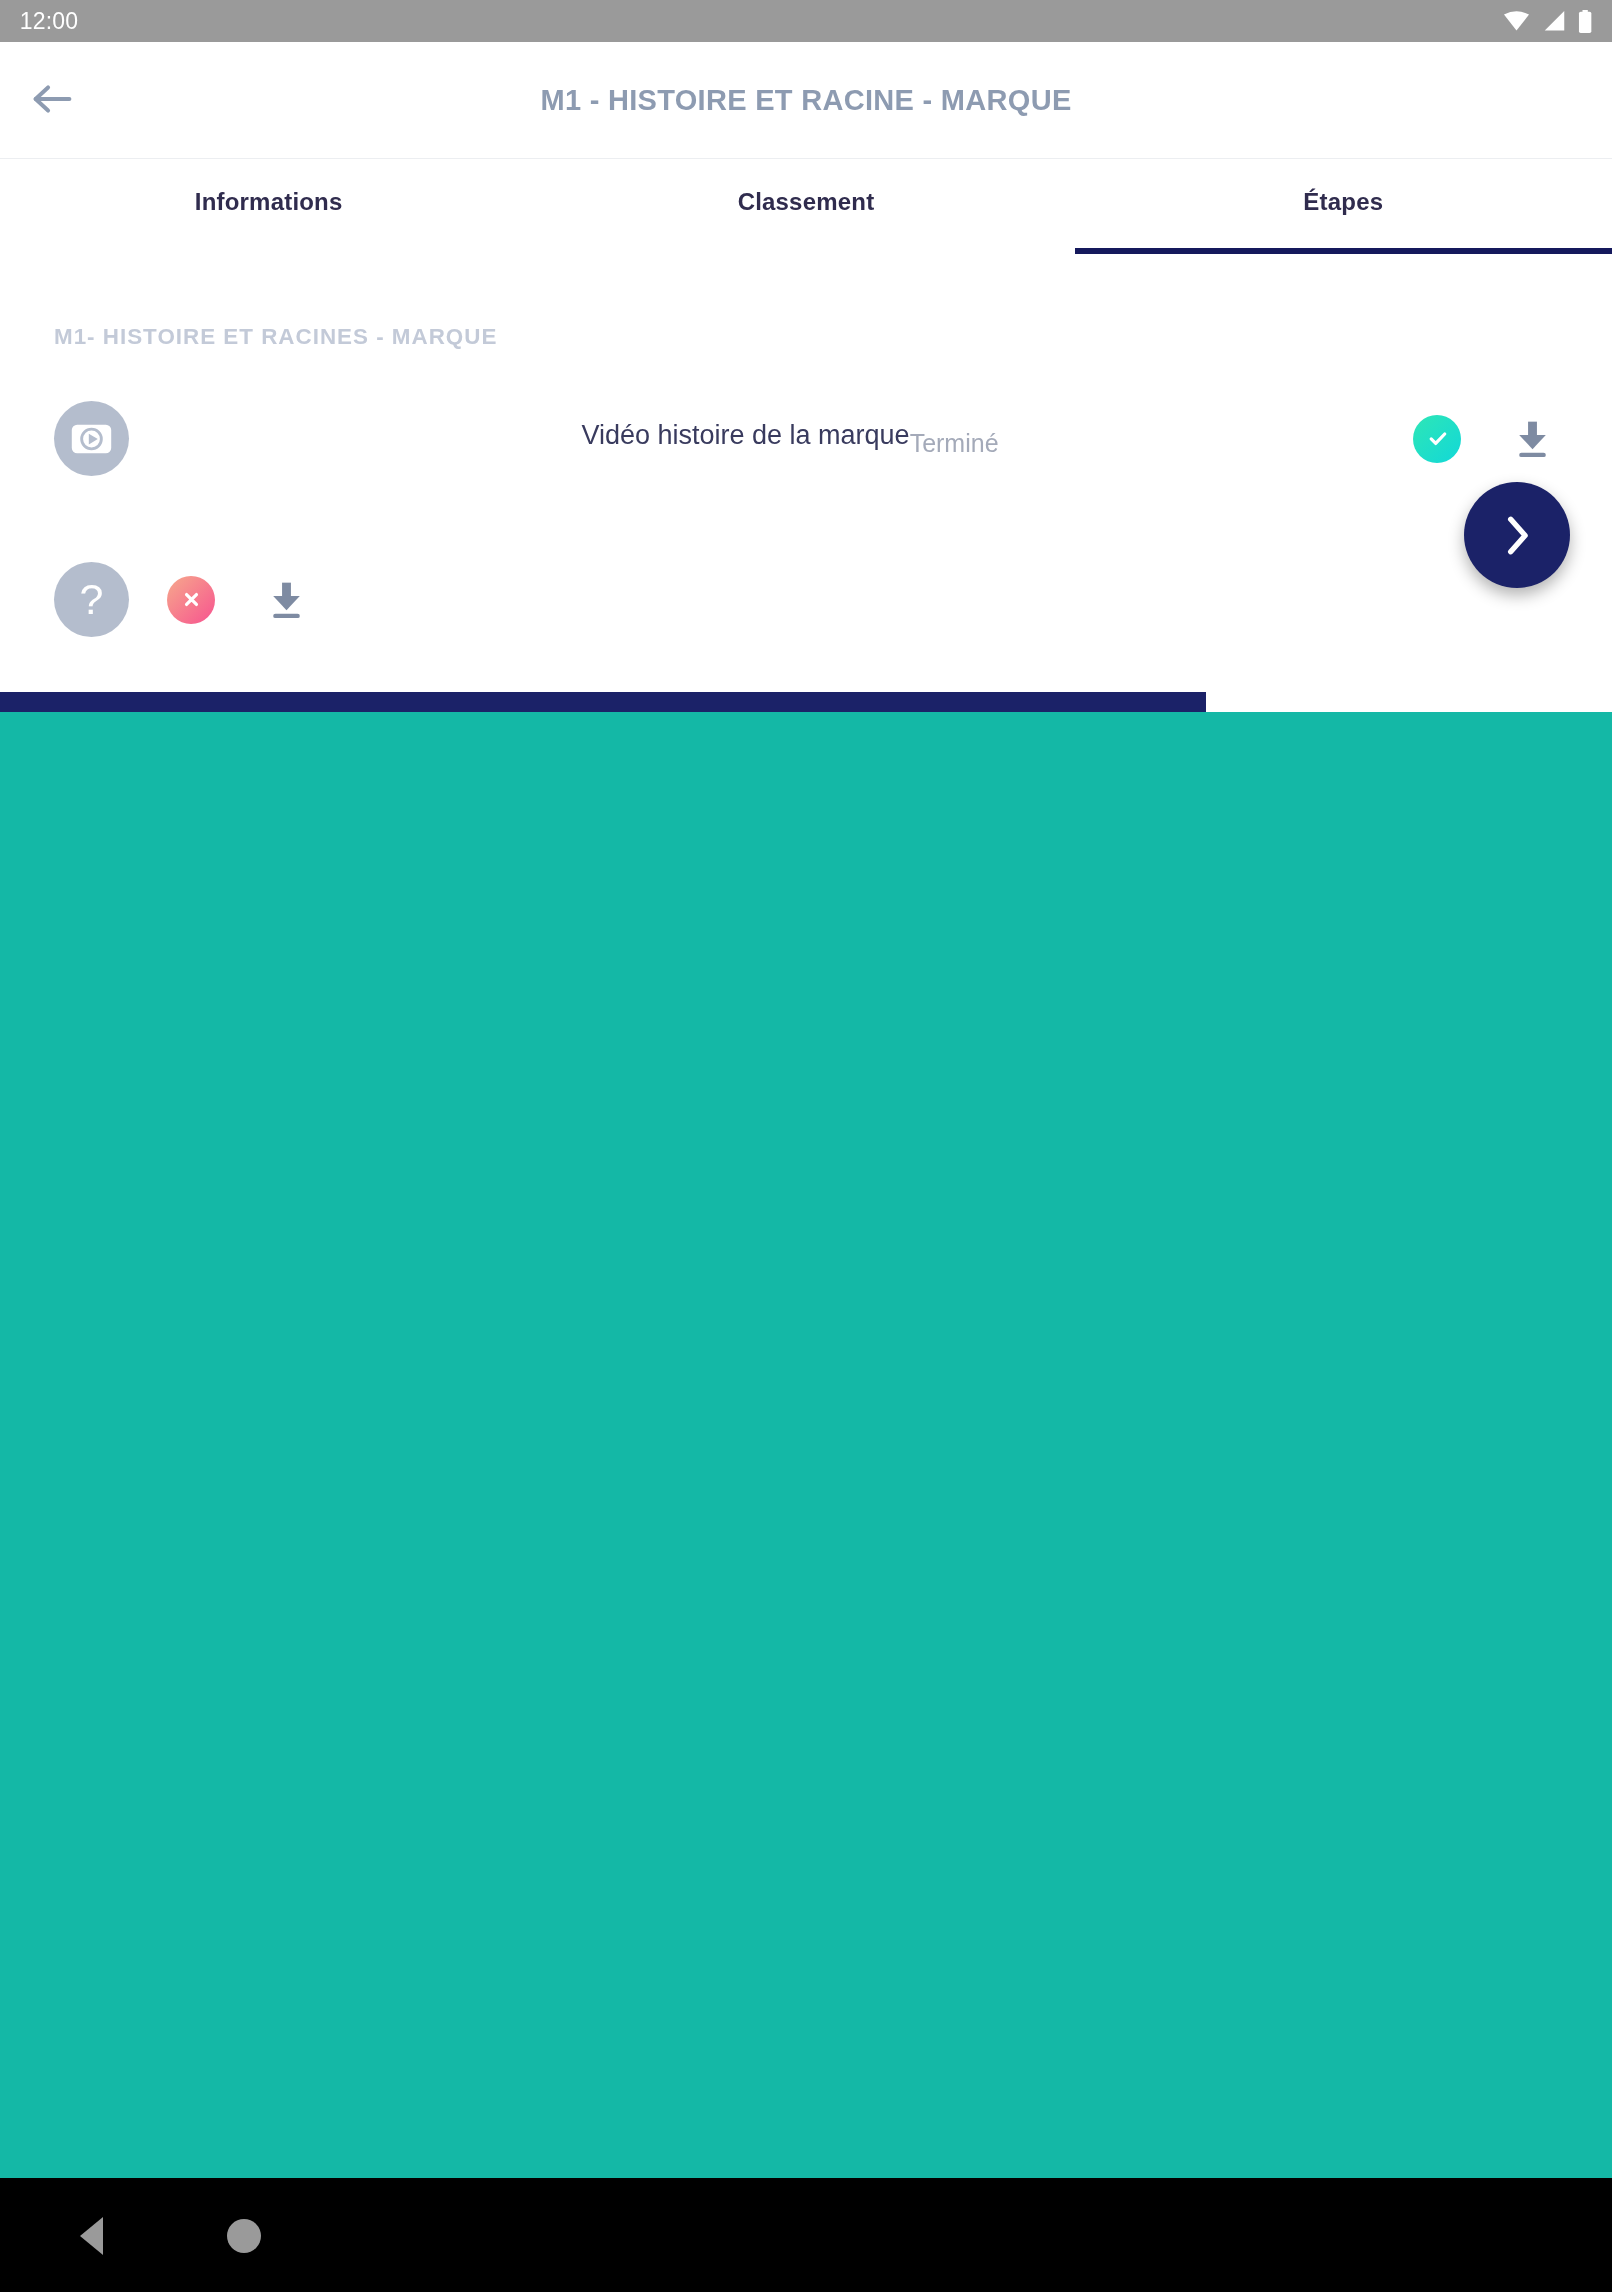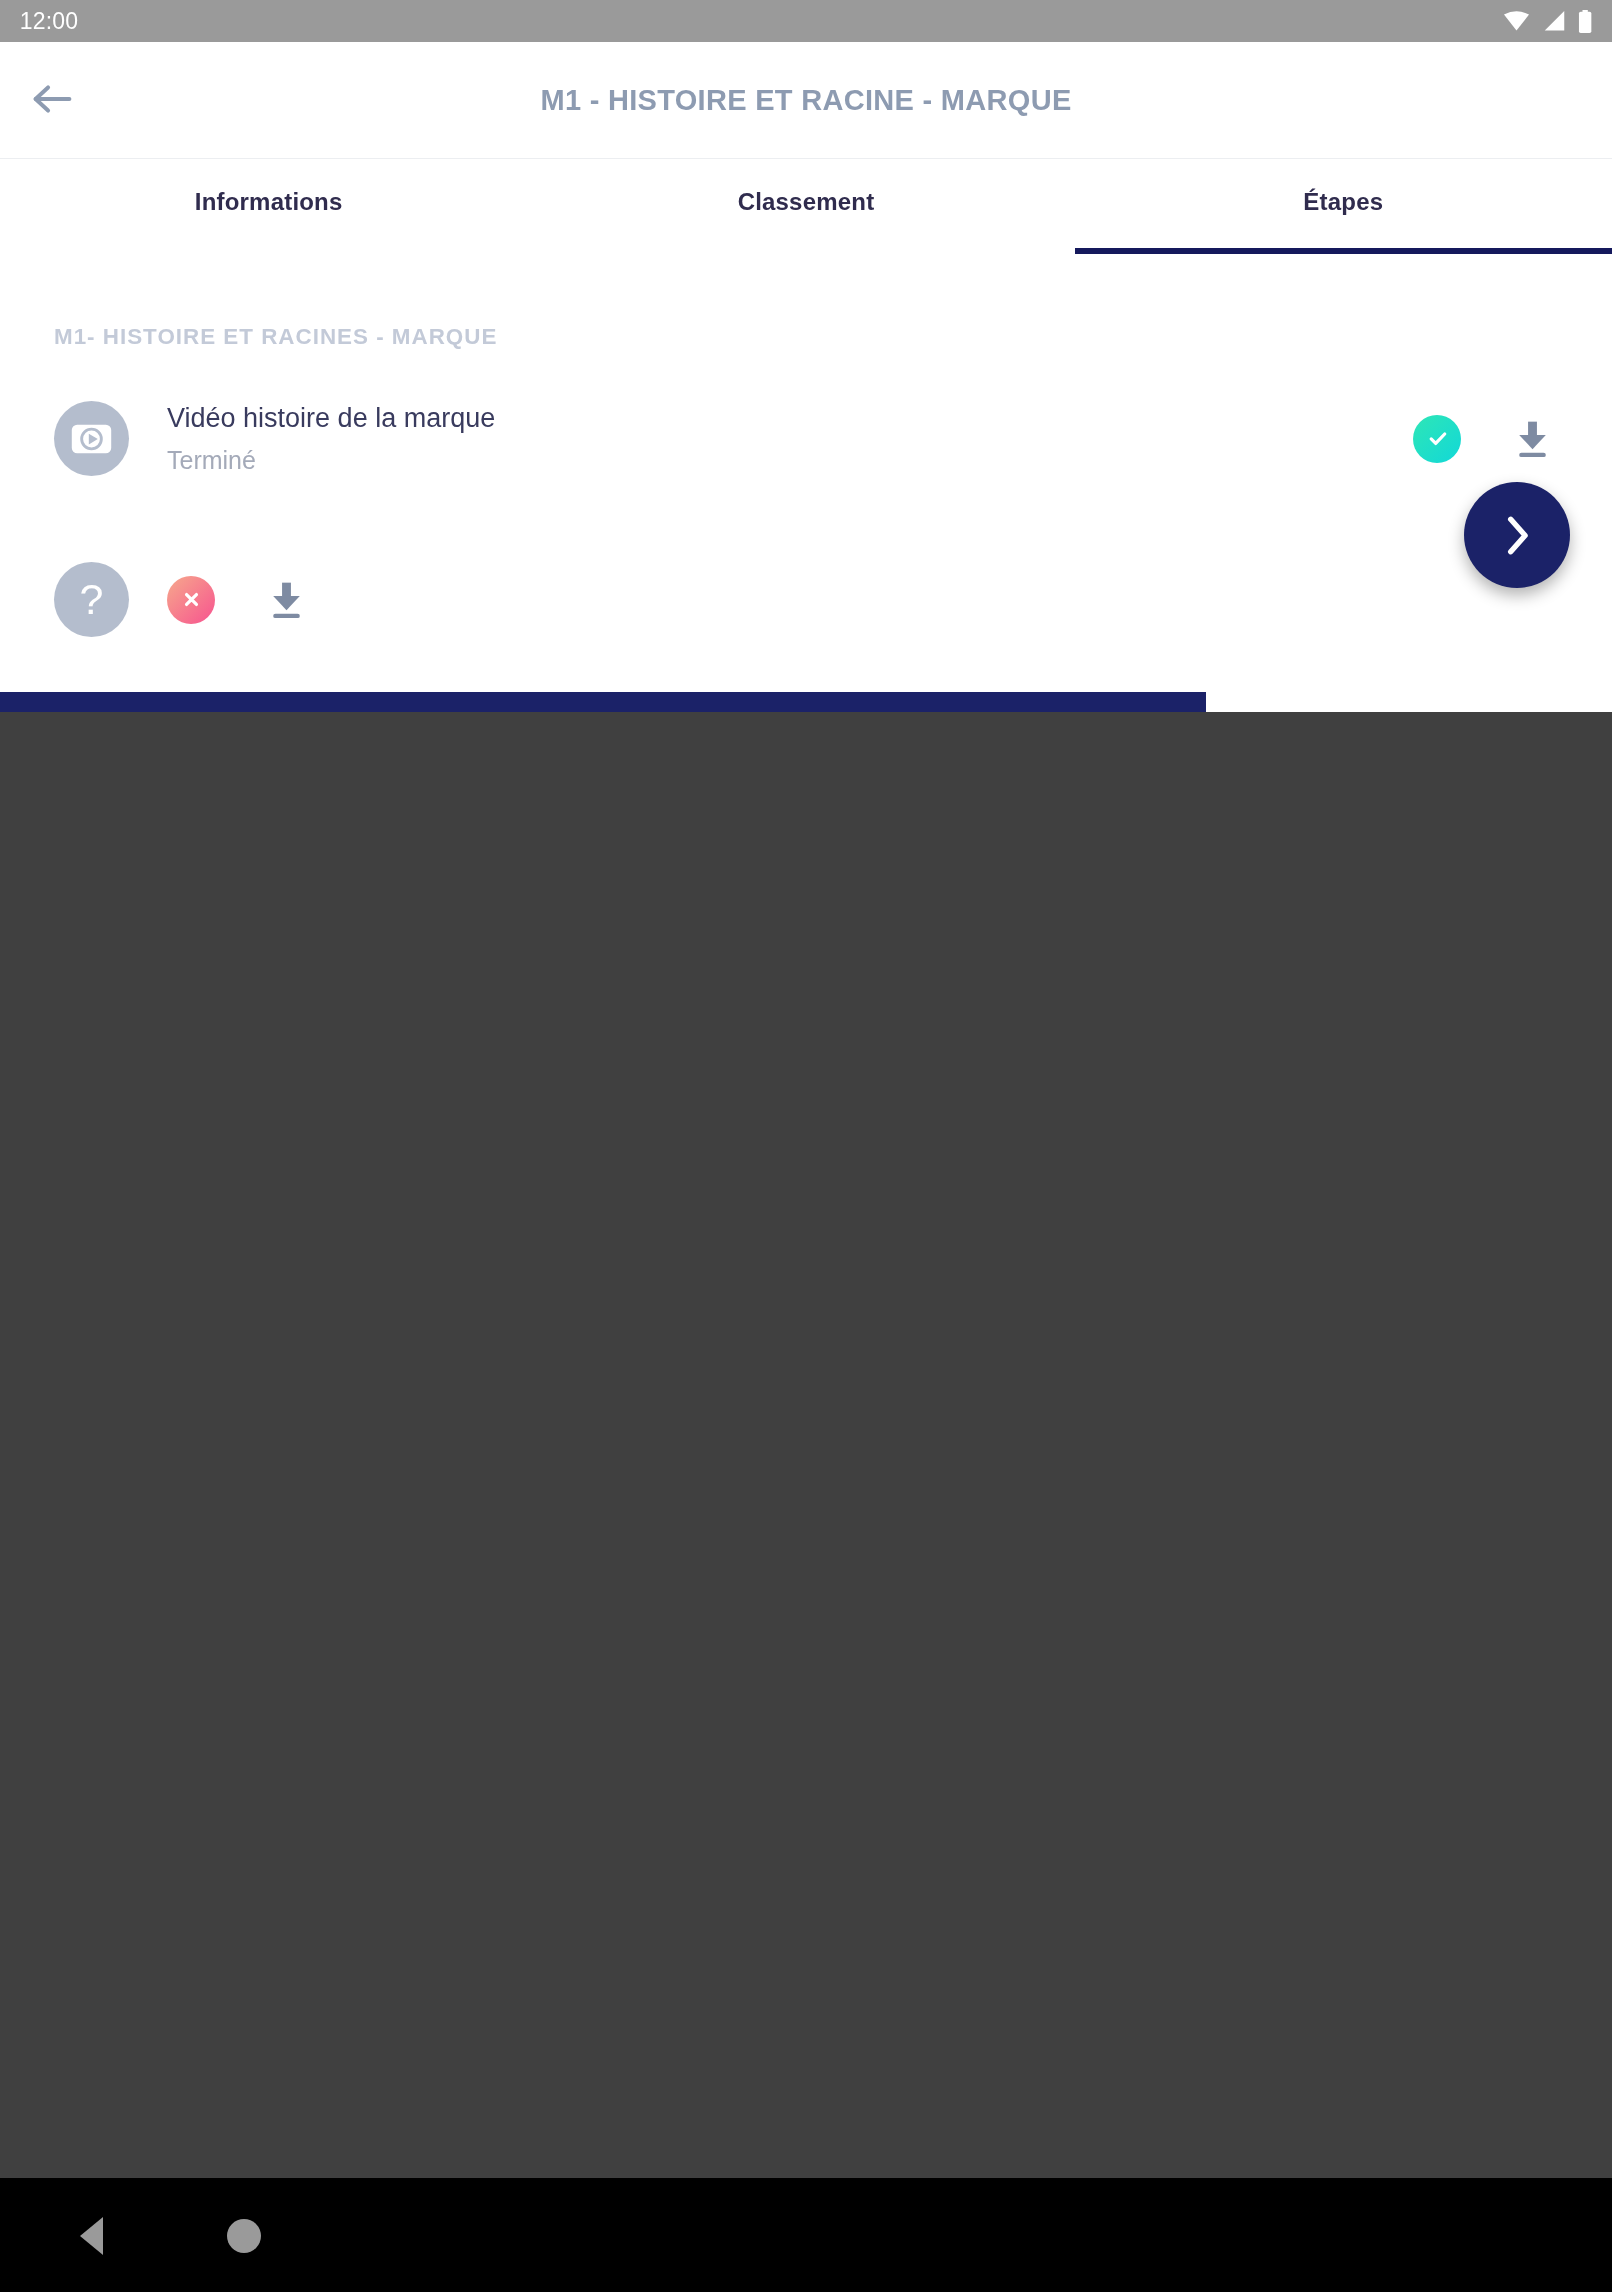--- a/index.html
+++ b/index.html
@@ -9,21 +9,21 @@
     height: 2293px;
     background: #ffffff;
     font-family: "Liberation Sans", sans-serif;
     overflow: hidden;
   }
 
   #app {
     position: relative;
     width: 1612px;
     height: 2293px;
-    background: #404040;
+    background: #14b8a6;
     display: flex;
     flex-direction: column;
   }
 
   
   .status-bar {
     height: 42px;
     background: #9a9a9a;
     display: flex;
     align-items: center;
@@ -158,21 +158,20 @@
     color: #ffffff;
     font-size: 43px;
     font-weight: 400;
     line-height: 1;
     font-family: "Liberation Sans", sans-serif;
   }
 
   .step-text {
     flex: 1 1 auto;
     display: flex;
-    flex-direction: column;
     justify-content: center;
   }
   .step-title {
     color: #393b5e;
     font-size: 27px;
     font-weight: 400;
     line-height: 1.25;
   }
   .step-sub {
     color: #a4aab9;

